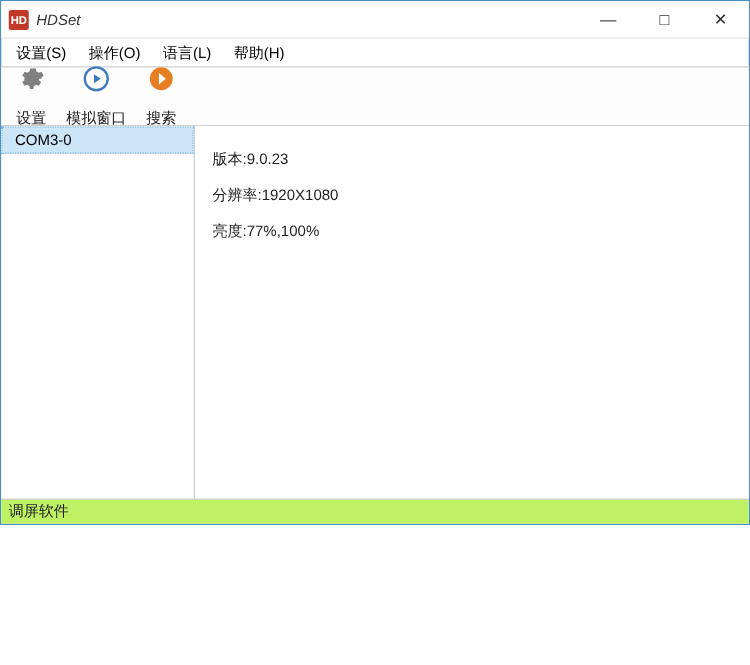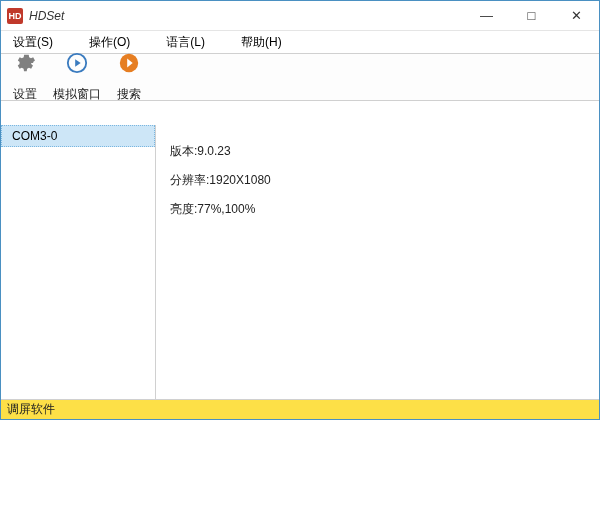--- a/index.html
+++ b/index.html
@@ -3,33 +3,33 @@
 <meta charset="utf-8">
 <style>
   * { box-sizing: border-box; margin: 0; padding: 0; }
   html, body { width: 600px; height: 532px; font-family: "Microsoft YaHei", "SimSun", Arial, sans-serif; font-size: 12px; background: #fff; overflow: hidden; }
   .window { width: 600px; height: 420px; border: 1px solid #4a90c2; display: flex; flex-direction: column; background: #fff; }
   .titlebar { height: 30px; background: #fff; display: flex; align-items: center; padding: 0 0 0 6px; border-bottom: 1px solid #e5e5e5; }
   .titlebar .app-icon { width: 16px; height: 16px; background: #c0392b; border-radius: 2px; display: flex; align-items: center; justify-content: center; color: #fff; font-size: 9px; font-weight: bold; margin-right: 6px; }
   .titlebar .title { flex: 0 0 auto; color: #333; font-style: italic; }
   .titlebar .spacer { flex: 1; }
   .titlebar .winbtn { width: 45px; height: 30px; display: flex; align-items: center; justify-content: center; font-size: 13px; color: #333; }
-  .menubar { height: 22px; display: flex; align-items: center; padding: 0 4px; gap: 20px; }
+  .menubar { height: 22px; display: flex; align-items: center; padding: 0 4px; gap: 2px; }
   .menubar .menuitem { padding: 2px 8px; }
   .toolbar { height: 48px; border-top: 1px solid #d0d0d0; border-bottom: 1px solid #d0d0d0; display: flex; align-items: stretch; padding: 2px 4px; background: #fdfdfd; }
   .toolbtn { display: flex; flex-direction: column; align-items: center; justify-content: center; padding: 0 8px; gap: 12px; }
   .toolbtn .ticon { width: 24px; height: 24px; display: flex; align-items: center; justify-content: center; }
   .toolbtn .tlabel { font-size: 12px; color: #222; }
-  .content { flex: 1; display: flex; min-height: 0; margin-top: 24px; }
+  .content { flex: 1; display: flex; min-height: 0; }
   .sidebar { width: 155px; border-right: 1px solid #d0d0d0; background: #fff; overflow: auto; }
   .sidebar .item { padding: 3px 10px; }
   .sidebar .item.selected { background: #cde6f7; border: 1px dotted #7ab6e0; }
   .detail { flex: 1; padding: 18px 14px; background: #fff; overflow: auto; }
   .detail .row { margin-bottom: 12px; color: #222; font-size: 12px; }
-  .statusbar { height: 20px; border-top: 1px solid #d0d0d0; display: flex; align-items: center; padding: 0 6px; background: #fde047; color: #222; }
+  .statusbar { height: 20px; border-top: 1px solid #d0d0d0; display: flex; align-items: center; padding: 0 6px; background: #bef264; color: #222; }
   svg { display: block; }
 </style>
 </head>
 <body>
 
 <div class="window">
 
   <div class="titlebar">
     <div class="app-icon">HD</div>
     <div class="title">HDSet</div>

